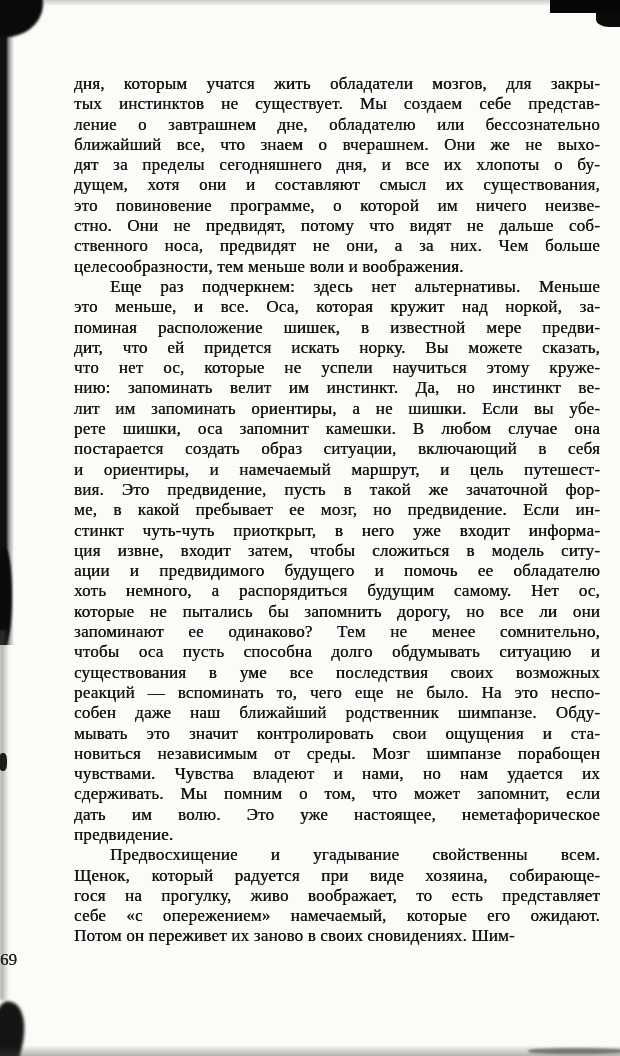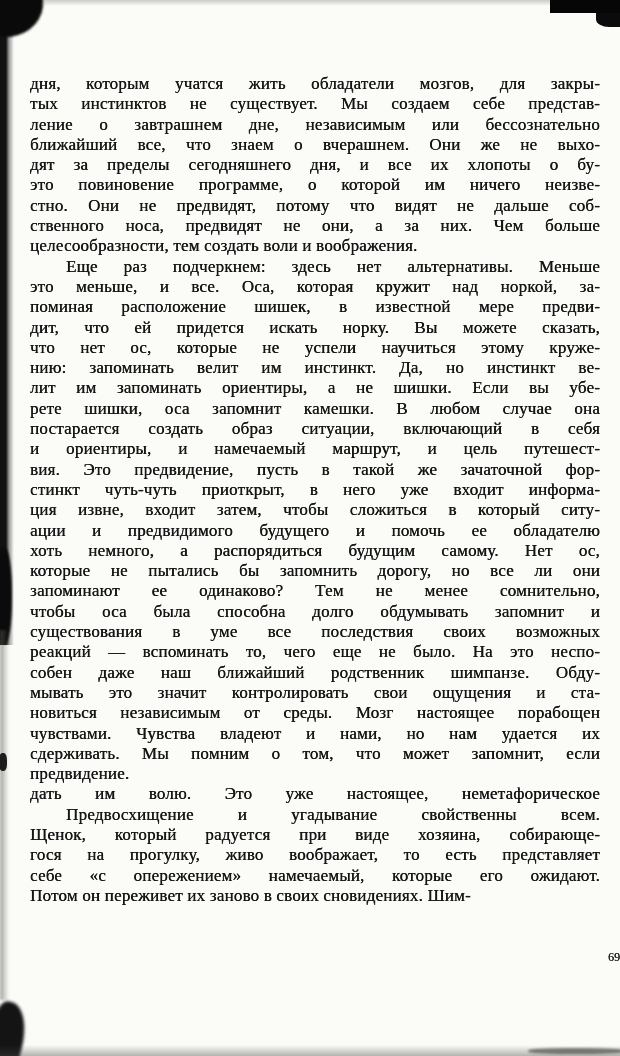--- a/index.html
+++ b/index.html
@@ -21,30 +21,31 @@
     font-size: 17px;
     line-height: 20.3px;
     letter-spacing: 0.2px;
     text-shadow: 0.3px 0 0 currentColor;
   }
   .line {
     height: 20.3px;
     overflow: hidden;
     text-align: justify;
     text-align-last: justify;
+    margin-left: 44px;
   }
   .line.last { text-align-last: left; }
   .line.indent { text-indent: 36px; }
   .page-number {
     position: absolute;
     top: 950px;
     left: 0;
     width: 100%;
-    text-align: right;
-    font-size: 12px;
+    text-align: left;
+    font-size: 17px;
     color: #1d1d1d;
     text-shadow: 0.3px 0 0 currentColor;
   }
   
   .artifact { position: absolute; pointer-events: none; }
   .corner-tl {
     left: -12px; top: -14px; width: 56px; height: 50px;
     background: #0a0a0a;
     border-radius: 0 0 65% 35%;
     transform: rotate(-7deg);
@@ -119,54 +120,56 @@
   <div class="artifact corner-tr"></div>
   <div class="artifact corner-tr2"></div>
   <div class="artifact mark-left-mid"></div>
   <div class="artifact corner-bl"></div>
   <div class="artifact bottom-shadow"></div>
   <div class="artifact bottom-right-mark"></div>
 
   <div class="text-block">
       <div class="line">дня, которым учатся жить обладатели мозгов, для закры-</div>
       <div class="line">тых инстинктов не существует. Мы создаем себе представ-</div>
-      <div class="line">ление о завтрашнем дне, независимым или бессознательно</div>
+      <div class="line">ление о завтрашнем дне, обладателю или бессознательно</div>
       <div class="line">ближайший все, что знаем о вчерашнем. Они же не выхо-</div>
       <div class="line">дят за пределы сегодняшнего дня, и все их хлопоты о бу-</div>
+      <div class="line">дущем, хотя они и составляют смысл их существования,</div>
       <div class="line">это повиновение программе, о которой им ничего неизве-</div>
       <div class="line">стно. Они не предвидят, потому что видят не дальше соб-</div>
       <div class="line">ственного носа, предвидят не они, а за них. Чем больше</div>
-      <div class="line last">целесообразности, тем создать воли и воображения.</div>
+      <div class="line last">целесообразности, тем меньше воли и воображения.</div>
       <div class="line indent">Еще раз подчеркнем: здесь нет альтернативы. Меньше</div>
       <div class="line">это меньше, и все. Оса, которая кружит над норкой, за-</div>
       <div class="line">поминая расположение шишек, в известной мере предви-</div>
       <div class="line">дит, что ей придется искать норку. Вы можете сказать,</div>
       <div class="line">что нет ос, которые не успели научиться этому круже-</div>
       <div class="line">нию: запоминать велит им инстинкт. Да, но инстинкт ве-</div>
       <div class="line">лит им запоминать ориентиры, а не шишки. Если вы убе-</div>
       <div class="line">рете шишки, оса запомнит камешки. В любом случае она</div>
       <div class="line">постарается создать образ ситуации, включающий в себя</div>
       <div class="line">и ориентиры, и намечаемый маршрут, и цель путешест-</div>
       <div class="line">вия. Это предвидение, пусть в такой же зачаточной фор-</div>
+      <div class="line">ме, в какой пребывает ее мозг, но предвидение. Если ин-</div>
       <div class="line">стинкт чуть-чуть приоткрыт, в него уже входит информа-</div>
-      <div class="line">ция извне, входит затем, чтобы сложиться в который ситу-</div>
+      <div class="line">ция извне, входит затем, чтобы сложиться в модель ситу-</div>
       <div class="line">ации и предвидимого будущего и помочь ее обладателю</div>
       <div class="line">хоть немного, а распорядиться будущим самому. Нет ос,</div>
       <div class="line">которые не пытались бы запомнить дорогу, но все ли они</div>
       <div class="line">запоминают ее одинаково? Тем не менее сомнительно,</div>
-      <div class="line">чтобы оса была способна долго обдумывать запомнит и</div>
+      <div class="line">чтобы оса пусть способна долго обдумывать ситуацию и</div>
       <div class="line">существования в уме все последствия своих возможных</div>
       <div class="line">реакций — вспоминать то, чего еще не было. На это неспо-</div>
       <div class="line">собен даже наш ближайший родственник шимпанзе. Обду-</div>
       <div class="line">мывать это значит контролировать свои ощущения и ста-</div>
-      <div class="line">новиться независимым от среды. Мозг настоящее порабощен</div>
+      <div class="line">новиться независимым от среды. Мозг шимпанзе порабощен</div>
       <div class="line">чувствами. Чувства владеют и нами, но нам удается их</div>
       <div class="line">сдерживать. Мы помним о том, что может запомнит, если</div>
+      <div class="line">дать им волю. Это уже настоящее, неметафорическое</div>
       <div class="line last">предвидение.</div>
-      <div class="line">дать им волю. Это уже настоящее, неметафорическое</div>
       <div class="line indent">Предвосхищение и угадывание свойственны всем.</div>
       <div class="line">Щенок, который радуется при виде хозяина, собирающе-</div>
       <div class="line">гося на прогулку, живо воображает, то есть представляет</div>
       <div class="line">себе «с опережением» намечаемый, которые его ожидают.</div>
       <div class="line last">Потом он переживет их заново в своих сновидениях. Шим-</div>
     </div>
 
   <div class="page-number">69</div>
 
 </div>

